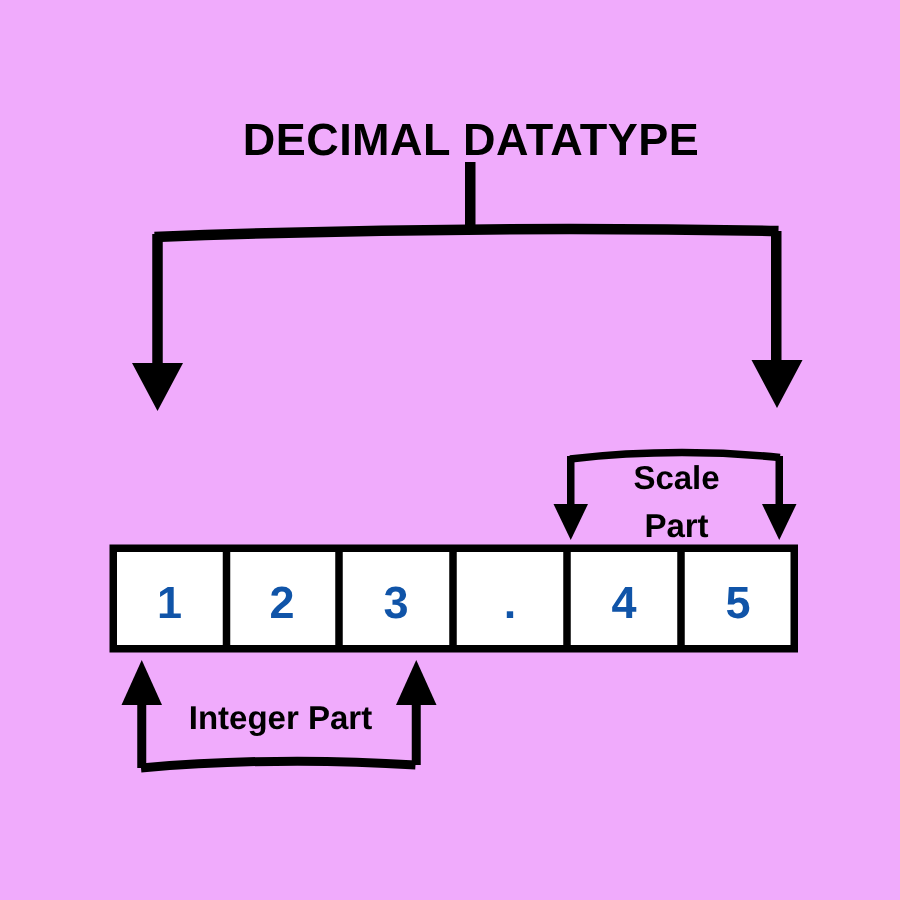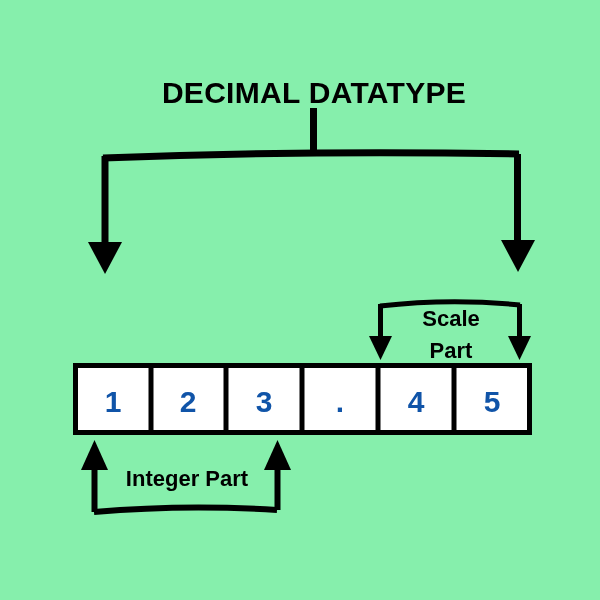--- a/index.html
+++ b/index.html
@@ -10,21 +10,21 @@
   body {
     width: 600px;
     height: 600px;
     font-family: "Liberation Sans", sans-serif;
     overflow: hidden;
   }
   #diagram-root {
     position: relative;
     width: 600px;
     height: 600px;
-    background: #86efac;
+    background: #f0abfc;
   }
   svg.layer {
     position: absolute;
     top: 0;
     left: 0;
     width: 600px;
     height: 600px;
   }
   .title-text {
     font-family: "Liberation Sans", sans-serif;

